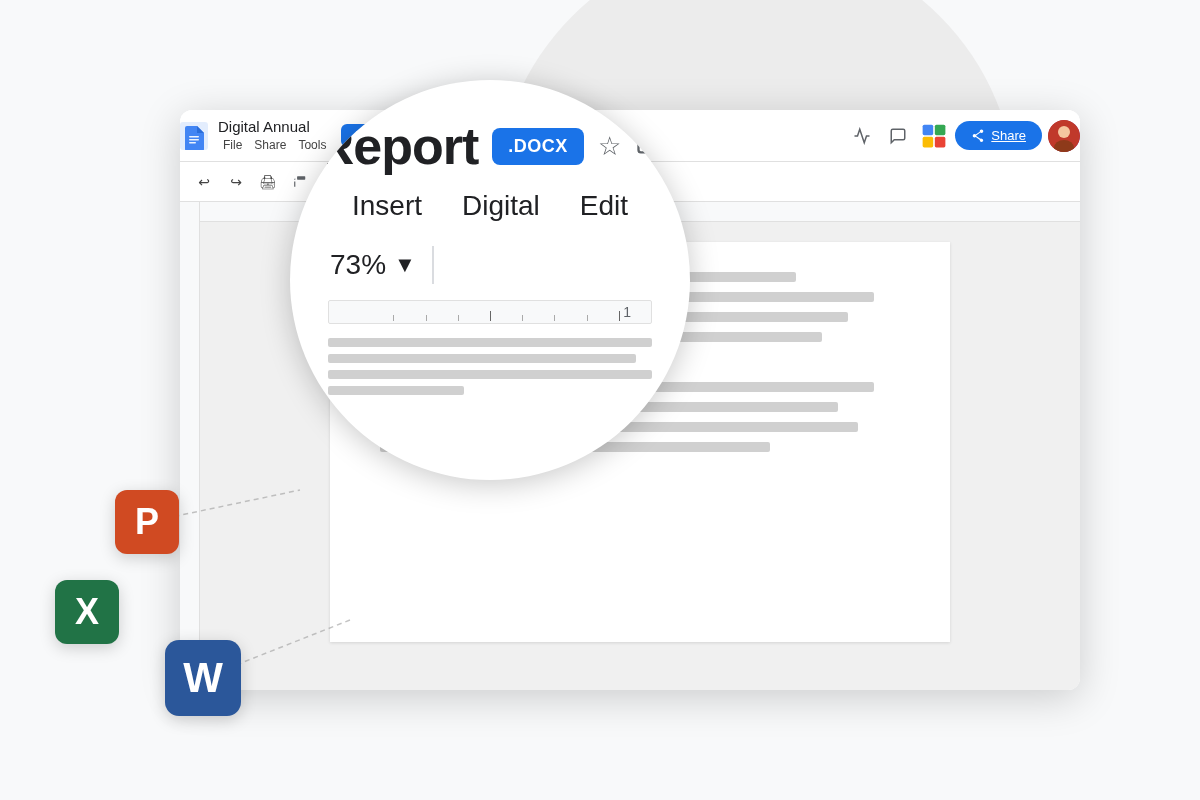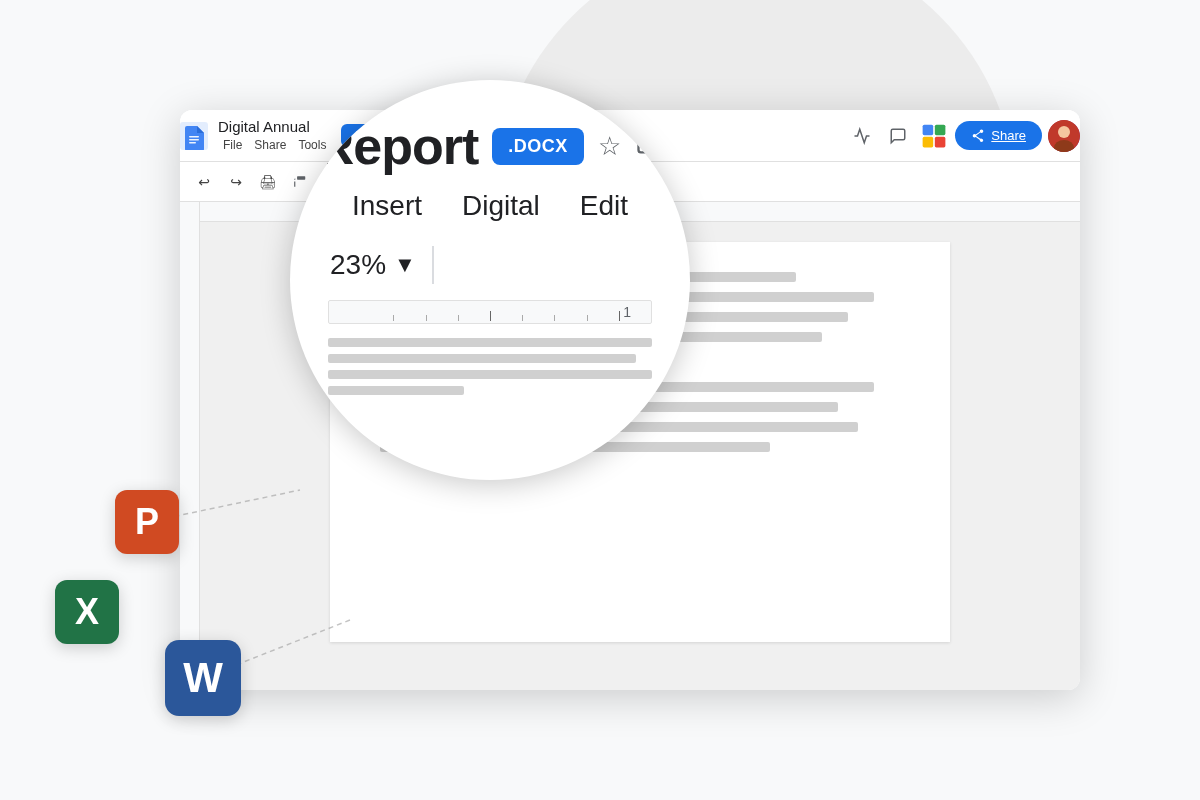--- a/index.html
+++ b/index.html
@@ -580,21 +580,21 @@
     </span>
   </div>
 
   <div class="magnify-menu-row">
     <span class="magnify-menu-item">Insert</span>
     <span class="magnify-menu-item">Digital</span>
     <span class="magnify-menu-item">Edit</span>
   </div>
 
   <div class="magnify-zoom-row">
-    <span class="zoom-text">23%</span>
+    <span class="zoom-text">73%</span>
     <span class="zoom-arrow">▼</span>
     <div class="divider-vertical"></div>
   </div>
 
   <div class="magnify-ruler">
     <span class="ruler-number">1</span>
 
     <div class="ruler-tick" style="left:20%; height:6px;"></div>
     <div class="ruler-tick" style="left:30%; height:6px;"></div>
     <div class="ruler-tick" style="left:40%; height:6px;"></div>

